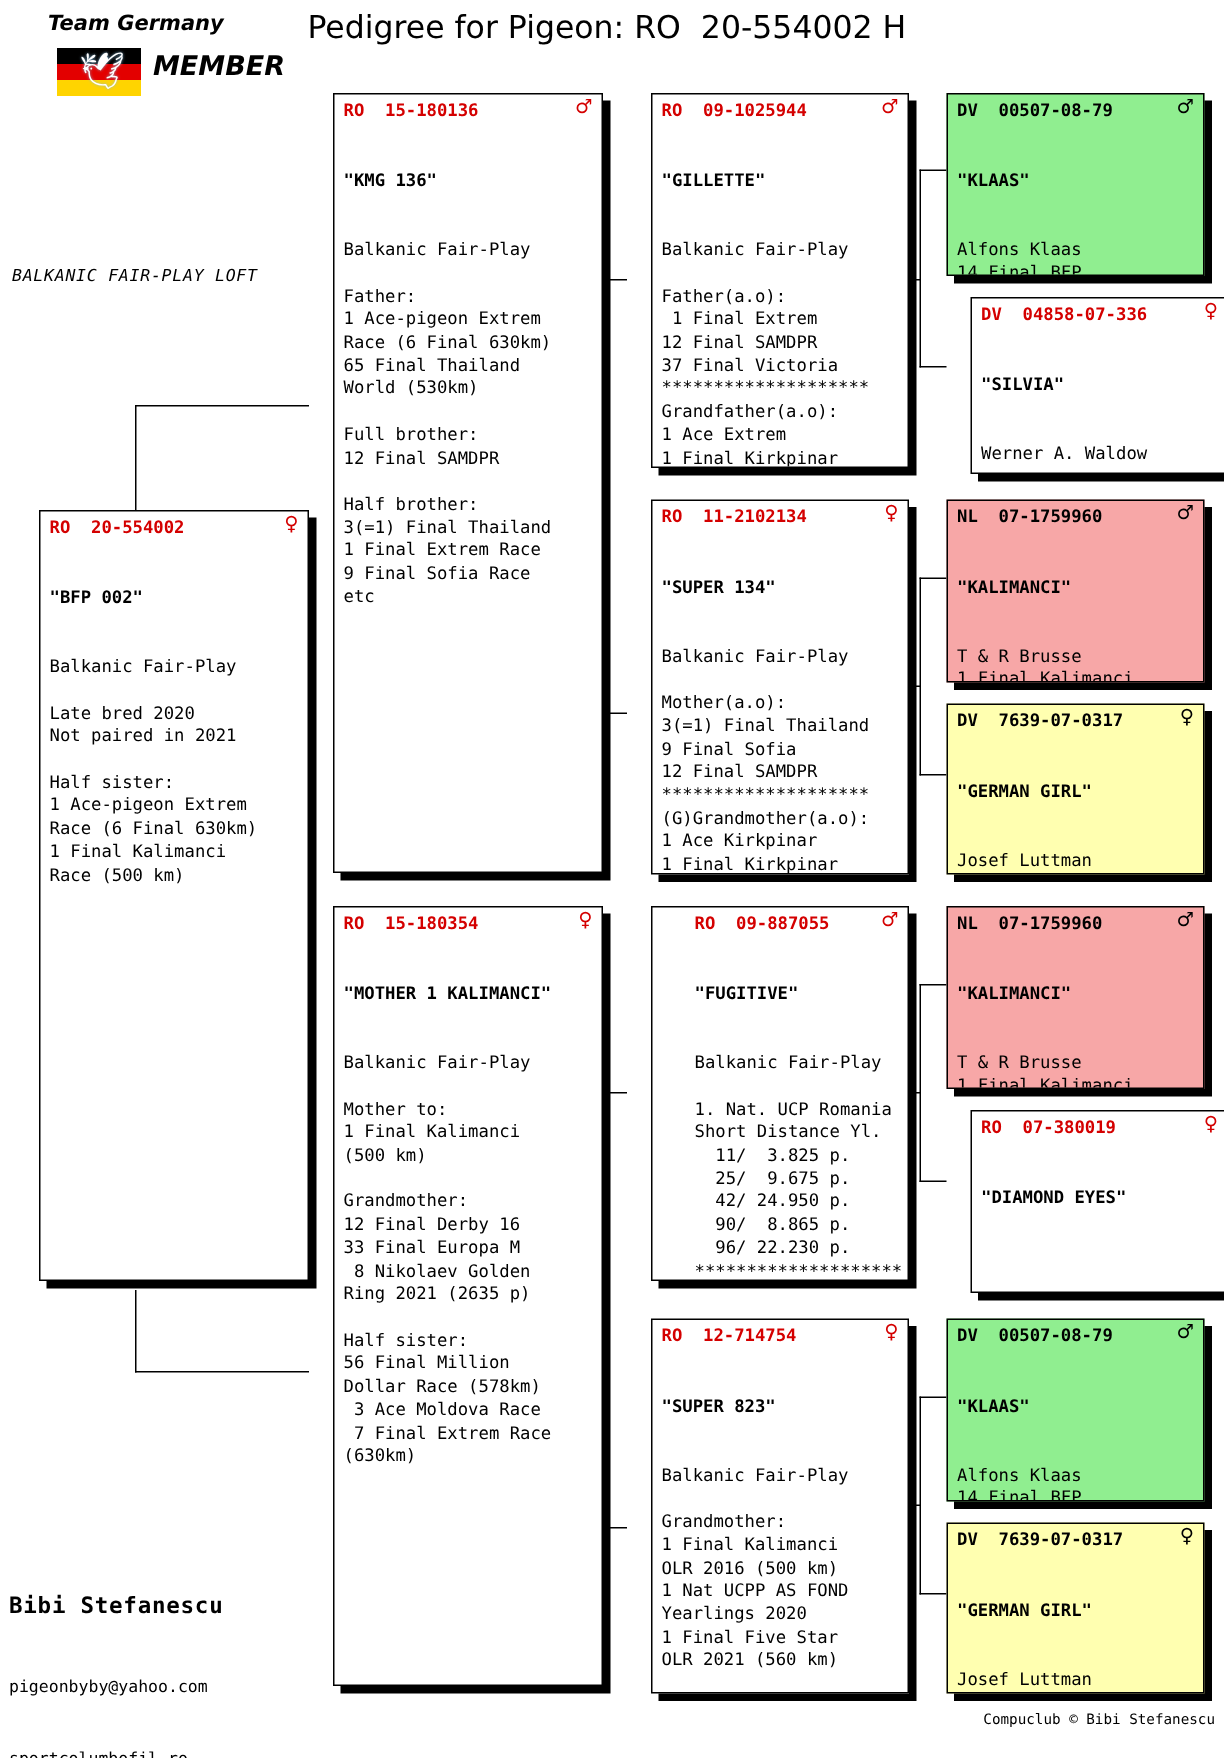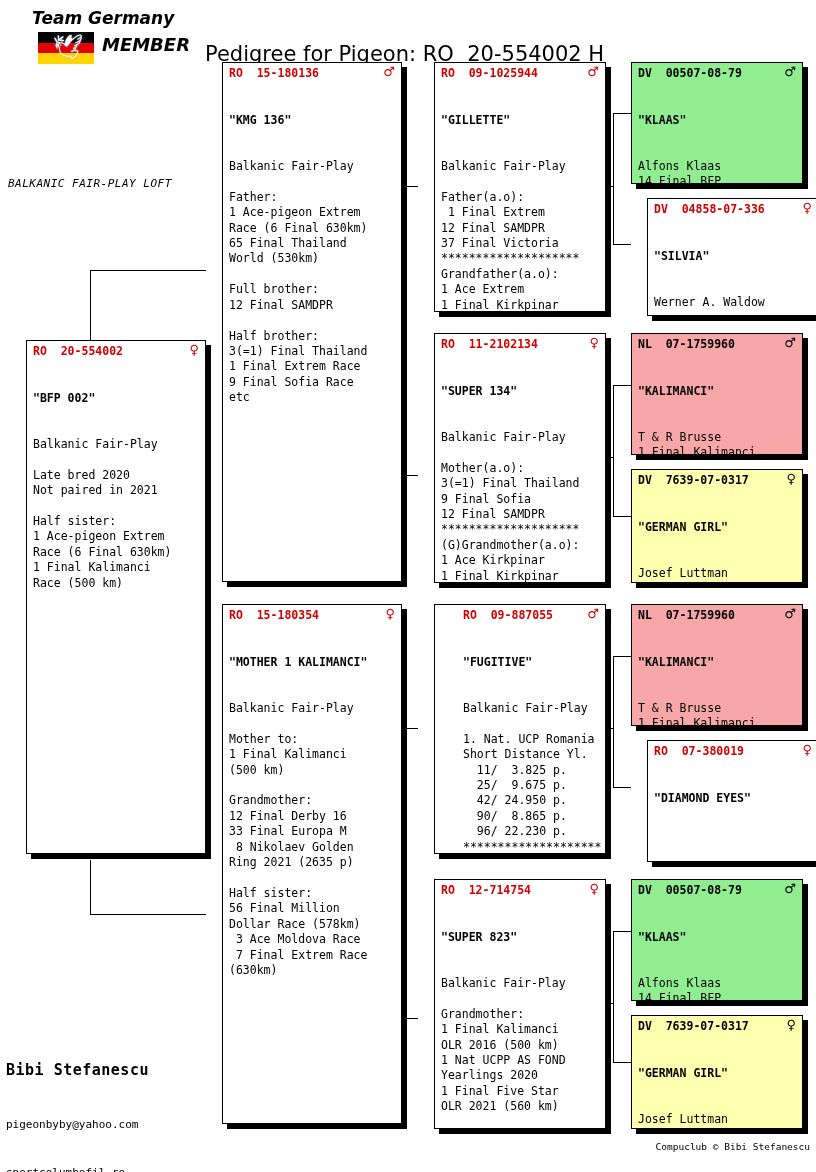--- a/index.html
+++ b/index.html
@@ -16,21 +16,21 @@
 
   
   #logo {
     position: absolute; left: 12px; top: 6px;
     width: 178px; height: 62px;
   }
   #logo .tg-text {
     position: absolute; left: 20px; top: 2px;
     font-family: "DejaVu Sans", "Liberation Sans", sans-serif;
     font-weight: bold; font-style: italic;
-    font-size: 17px; color: #000; letter-spacing: 0px;
+    font-size: 14px; color: #000; letter-spacing: 0px;
     white-space: nowrap;
   }
   #logo .flag {
     position: absolute; left: 26px; top: 26px;
     width: 56px; height: 32px;
     background: linear-gradient(to bottom, #000 0 33.3%, #e30000 33.3% 66.6%, #ffd400 66.6% 100%);
   }
   #logo .dove {
     position: absolute; left: 36px; top: 28px;
     width: 40px; height: 26px;
@@ -42,21 +42,21 @@
     position: absolute; left: 90px; top: 28px;
     font-family: "DejaVu Sans", "Liberation Sans", sans-serif;
     font-weight: bold; font-style: italic;
     font-size: 18px; color: #000;
     white-space: nowrap;
   }
 
   #page-title {
     position: absolute; left: 205px; top: 6px;
     font-family: "DejaVu Sans", "Liberation Sans", sans-serif;
-    font-size: 21px; color: #000; white-space: pre; margin-top: 36px;
+    font-size: 21px; color: #000; white-space: pre;
   }
 
   #loft-name {
     position: absolute; left: 8px; top: 177px;
     font-size: 11px; color: #000; white-space: pre;
     letter-spacing: 0.5px;
     font-style: italic;
   }
 
   

